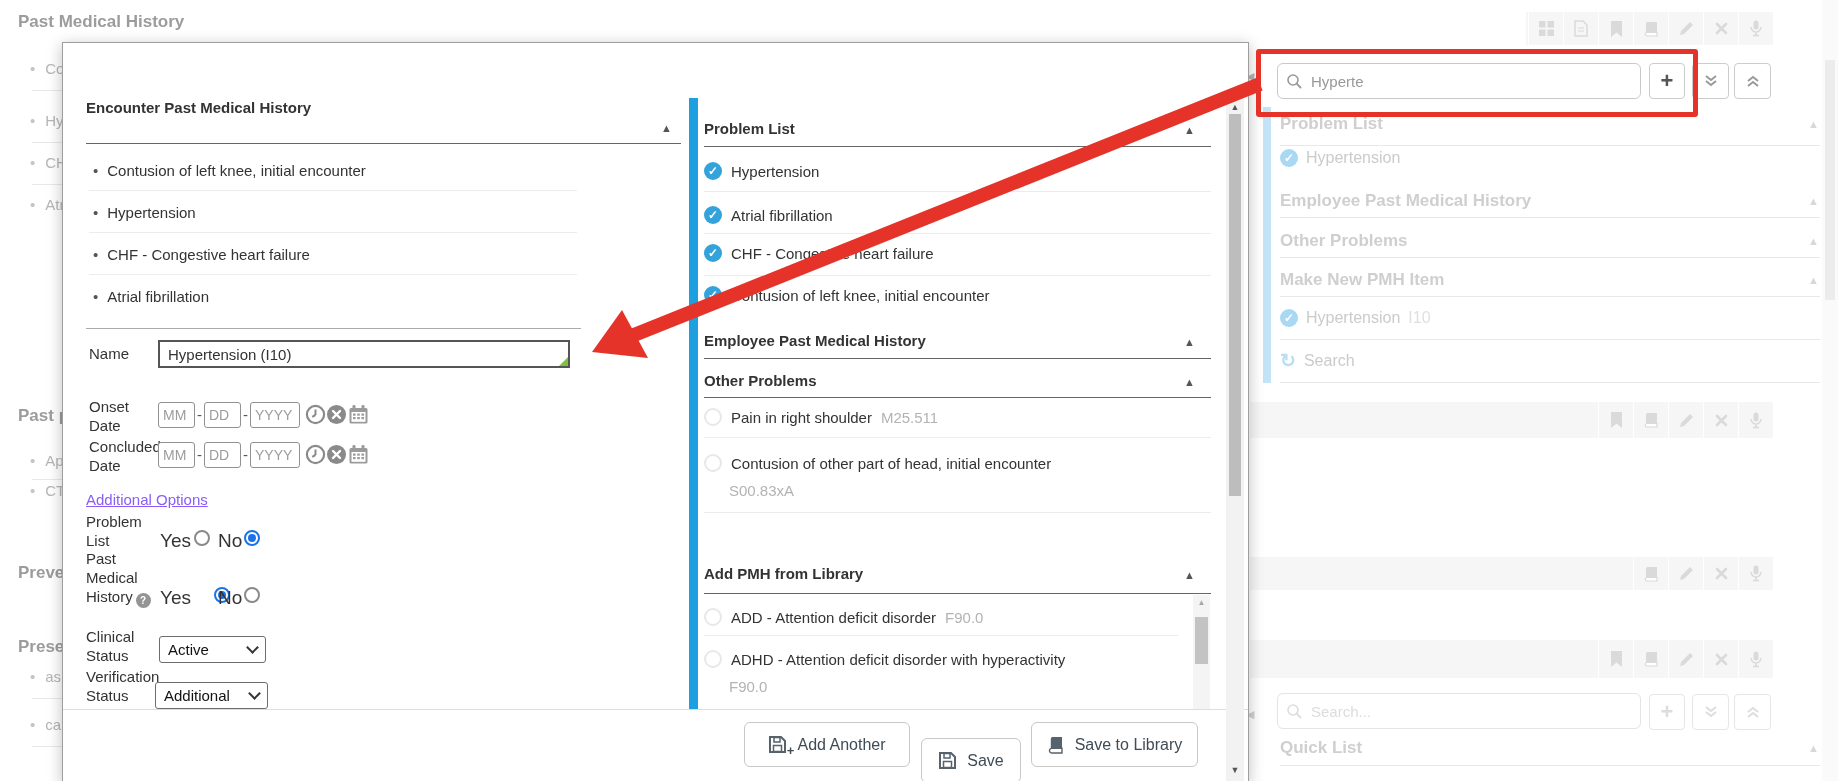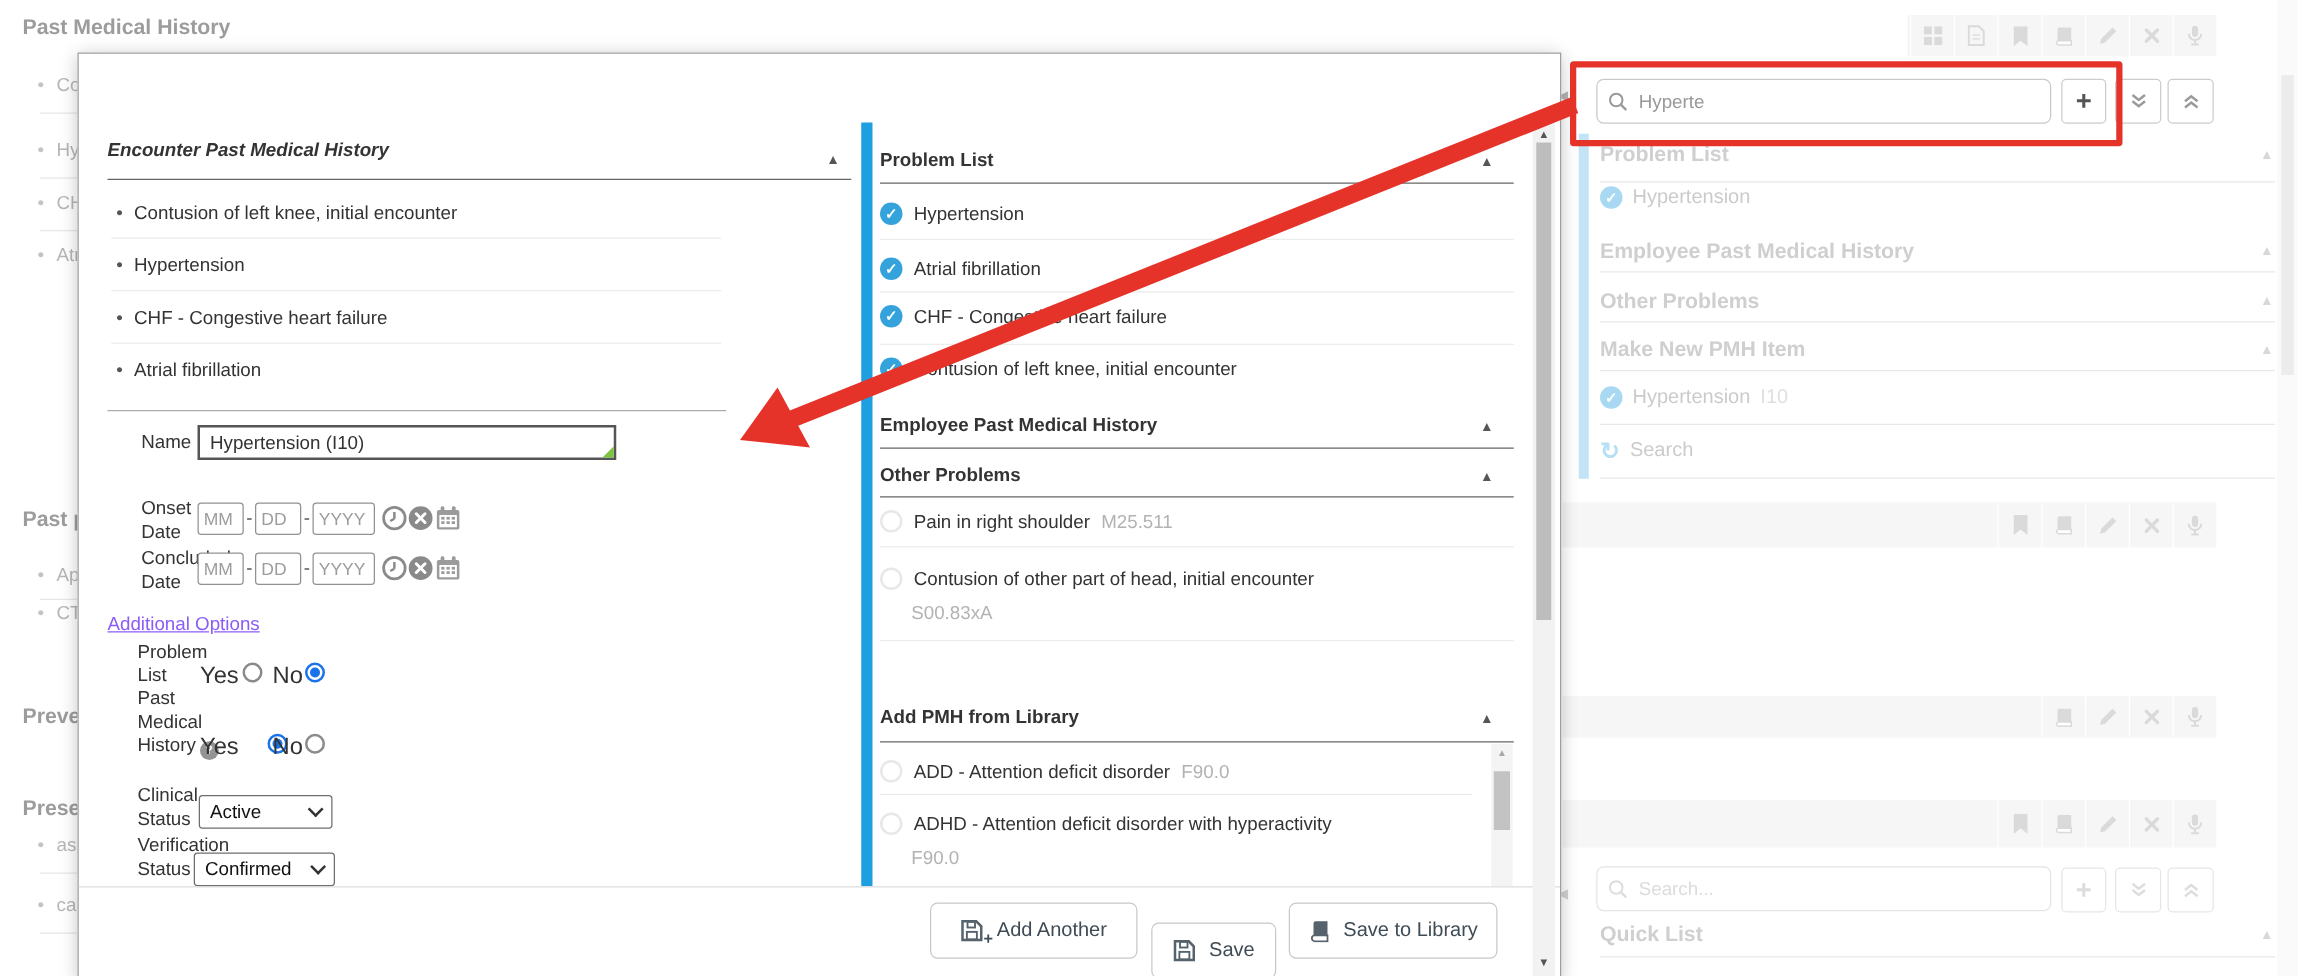--- a/index.html
+++ b/index.html
@@ -52,22 +52,22 @@
   .modal-title{position:absolute;left:26px;top:14px;font-size:20px;font-weight:bold;color:#333;}
   .modal-close{position:absolute;right:0;top:0;width:50px;height:55px;border-left:1px solid #d4d4d4;
                display:flex;align-items:center;justify-content:center;color:#4a4a4a;font-size:19px;cursor:pointer;}
   .sec-hdr{position:absolute;font-size:15px;font-weight:bold;color:#333;}
   .sec-car{position:absolute;font-size:11px;color:#555;}
   .mitem{position:absolute;font-size:15px;color:#333;display:flex;align-items:center;gap:9px;}
   .mitem .bul{color:#555;}
   .mitem .code{color:#b3b3b3;}
   .ocirc{width:14px;height:14px;border:2px solid #e8e8e8;border-radius:50%;flex:0 0 auto;}
   .blue-bar{position:absolute;left:626px;top:55px;width:9px;height:611px;background:#1e9fe0;}
-  .flabel{position:absolute;font-size:15px;color:#333;line-height:19px;margin-left:24px;}
-  .name-wrap{position:absolute;left:95px;top:297px;width:335px;height:28px;}
+  .flabel{position:absolute;font-size:15px;color:#333;line-height:19px;}
+  .name-wrap{position:absolute;left:95px;top:297px;width:412px;height:28px;}
   .name-wrap input{width:100%;height:100%;box-sizing:border-box;border:2px solid #555;font-size:15px;
                    font-family:inherit;color:#333;padding:0 8px;outline:none;}
   .grip{position:absolute;right:2px;bottom:2px;width:0;height:0;border-left:9px solid transparent;border-bottom:9px solid #7ec242;}
   .dinp{position:absolute;height:26px;box-sizing:border-box;border:1px solid #919191;border-radius:3px;
         font-size:14px;font-family:inherit;color:#999;padding:0 4px;outline:none;}
   .dinp::placeholder{color:#9c9c9c;}
   .ddash{position:absolute;color:#555;font-size:15px;}
   .dicon{position:absolute;}
   .linkish{position:absolute;font-size:15px;color:#8b5cf6;text-decoration:underline;cursor:pointer;}
   .radio{width:16px;height:16px;border:2px solid #8a8a8a;border-radius:50%;box-sizing:border-box;display:inline-block;background:#fff;}
@@ -357,21 +357,21 @@
       </span>
     </div>
 
   <div class="sb-hdr" style="left:1280px;top:738px;">Quick List</div>
   <div class="sb-car" style="left:1808px;top:742px;">▲</div>
   <div class="hline faded" style="left:1280px;top:765px;width:540px;"></div>
 
   <div class="modal">
 
     
-    <div class="sec-hdr" style="left:23px;top:69px;font-style:italic;">Encounter Past Medical History</div>
+    <div class="sec-hdr" style="left:23px;top:56px;">Encounter Past Medical History</div>
     <div class="sec-car" style="left:598px;top:79px;">▲</div>
     <div class="hline dark" style="left:23px;top:100px;width:595px;"></div>
 
     <div class="mitem" style="left:30px;top:119px;">
         <span class="bul">•</span>
         <span>Contusion of left knee, initial encounter</span>
       </div>
     <div class="hline" style="left:26px;top:147px;width:488px;"></div>
     <div class="mitem" style="left:30px;top:161px;">
         <span class="bul">•</span>
@@ -469,21 +469,21 @@
     <span class="radio abs" style="left:181px;top:544px;"></span>
 
     <div class="flabel" style="left:23px;top:584px;width:66px;">Clinical Status</div>
     <div class="sel" style="left:96px;top:593px;width:107px;">
       <span>Active</span>
         <span class="caret"></span>
     </div>
 
     <div class="flabel" style="left:23px;top:624px;width:92px;">Verification Status</div>
     <div class="sel" style="left:92px;top:639px;width:113px;">
-      <span>Confirmed</span>
+      <span>Additional</span>
         <span class="caret"></span>
     </div>
 
     
     <div class="blue-bar"></div>
 
     
     <div class="sec-hdr" style="left:641px;top:77px;">Problem List</div>
     <div class="sec-car" style="left:1121px;top:81px;">▲</div>
     <div class="hline dark" style="left:641px;top:103px;width:507px;"></div>

